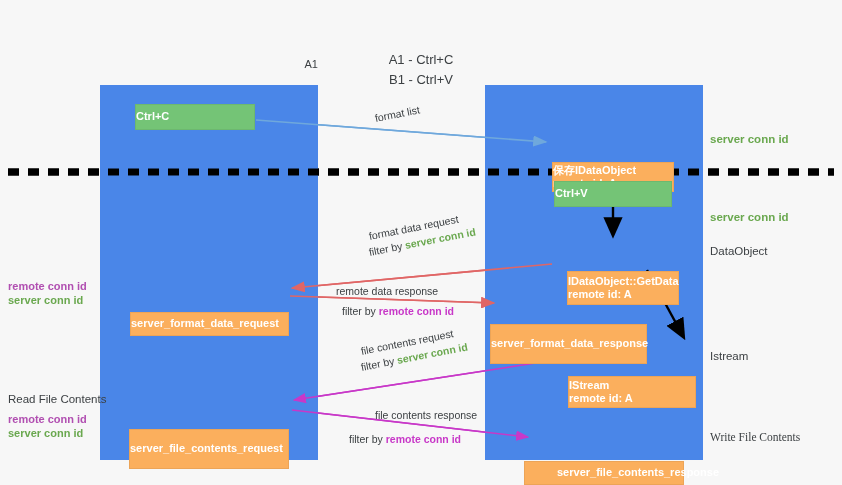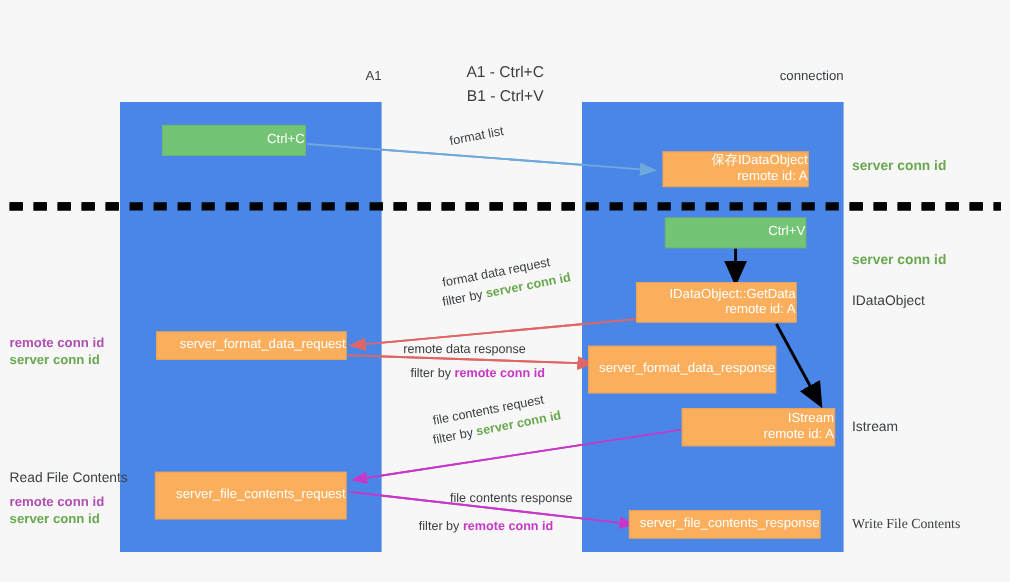--- a/index.html
+++ b/index.html
@@ -52,30 +52,31 @@
     height: 375px;
   }
   #lane-a1 { left: 100px; width: 218px; }
   #lane-b1 { left: 485px; width: 218px; }
 
   
   .box {
     box-sizing: border-box;
     display: flex;
     flex-direction: column;
-    align-items: flex-end;
+    align-items: flex-start;
     justify-content: center;
     color: #ffffff;
     font-size: 11px;
     line-height: 13.5px;
     text-align: center;
     border: 1px solid rgba(0,0,0,0.06);
+    font-weight: bold;
   }
   .box.green { background: #6aa84f; background: #74c476; }
-  .box.orange { background: #fbaf5d; }
+  .box.orange { background: #fbaf5d; margin-top: 36px; }
   .box .l2 { display: block; }
 
   
   .side-label {
     font-size: 11.5px;
     line-height: 14px;
     color: #3c4043;
     white-space: nowrap;
   }
   .green-text { color: #6aa84f; font-weight: bold; }
@@ -137,21 +138,20 @@
   <line x1="292" y1="410" x2="528" y2="437" stroke="#c838c8" stroke-width="1.5" marker-end="url(#ah-mag)"></line>
 </svg>
 
 <div class="abs" id="title">A1 - Ctrl+C
 B1 - Ctrl+V</div>
 
 <div class="abs col-head" style="left:100px; top:58px; width:218px;">
   <span class="big">A1</span>
 </div>
 <div class="abs col-head" style="left:485px; top:58px; width:218px;">
-  <span class="sub">connection</span>
 </div>
 
 <div class="abs lane" id="lane-a1" style="z-index:0;"></div>
 <div class="abs lane" id="lane-b1" style="z-index:0;"></div>
 
 <svg class="abs" style="left:0;top:0;z-index:1;pointer-events:none;" width="842" height="485" viewBox="0 0 842 485" xmlns="http://www.w3.org/2000/svg">
   <defs>
     <marker id="bh-blue" markerWidth="9" markerHeight="7" refX="8" refY="3.5" orient="auto">
       <polygon points="0 0, 9 3.5, 0 7" fill="#6fa8dc"></polygon>
     </marker>
@@ -181,21 +181,21 @@
 
 <div class="abs box orange" style="left:552px; top:126px; width:122px; height:30px; z-index:2;">
   <span>保存IDataObject</span>
   <span class="l2">remote id: A</span>
 </div>
 
 <div class="abs box green" style="left:554px; top:181px; width:118px; height:26px; z-index:2;">
   <span>Ctrl+V</span>
 </div>
 
-<div class="abs box orange" style="left:530px; top:235px; width:134px; height:34px; z-index:2;">
+<div class="abs box orange" style="left:567px; top:235px; width:112px; height:34px; z-index:2;">
   <span>IDataObject::GetData</span>
   <span class="l2">remote id: A</span>
 </div>
 
 <div class="abs box orange" style="left:130px; top:276px; width:159px; height:24px; z-index:2;">
   <span>server_format_data_request</span>
 </div>
 
 <div class="abs box orange" style="left:490px; top:288px; width:157px; height:40px; z-index:2;">
   <span>server_format_data_response</span>
@@ -203,21 +203,21 @@
 
 <div class="abs box orange" style="left:568px; top:340px; width:128px; height:32px; z-index:2;">
   <span>IStream</span>
   <span class="l2">remote id: A</span>
 </div>
 
 <div class="abs box orange" style="left:129px; top:393px; width:160px; height:40px; z-index:2;">
   <span>server_file_contents_request</span>
 </div>
 
-<div class="abs box orange" style="left:524px; top:425px; width:160px; height:24px; z-index:2;">
+<div class="abs box orange" style="left:524px; top:425px; width:160px; height:24px; z-index:2;padding-left:32px;">
   <span>server_file_contents_response</span>
 </div>
 
 <div class="abs caption rot-up" style="left:375px; top:112px; z-index:3;">format list</div>
 
 <div class="abs" style="left:369px; top:230px; z-index:3;">
   <div class="caption rot-up">format data request</div>
   <div class="caption rot-up" style="margin-top:3px;">
     <span>filter by </span><span class="cap-green">server conn id</span>
   </div>
@@ -241,21 +241,21 @@
   <div class="caption">file contents response</div>
   <div class="caption" style="margin-top:11px; margin-left:-26px;">
     <span>filter by </span><span class="cap-magenta">remote conn id</span>
   </div>
 </div>
 
 <div class="abs side-label green-text" style="left:710px; top:132px; z-index:3;">server conn id</div>
 
 <div class="abs side-label green-text" style="left:710px; top:210px; z-index:3;">server conn id</div>
 
-<div class="abs right-label" style="left:710px; top:245px; z-index:3;">IDataObject</div>
+<div class="abs right-label" style="left:710px; top:245px; z-index:3;">DataObject</div>
 
 <div class="abs right-label" style="left:710px; top:350px; z-index:3;">Istream</div>
 
 <div class="abs right-label" style="left:710px; top:431px; z-index:3;font-family:Liberation Serif, serif;">Write File Contents</div>
 
 <div class="abs conn-stack" style="left:8px; top:279px; z-index:3;">
   <span class="rc">remote conn id</span>
   <span class="sc">server conn id</span>
 </div>
 

